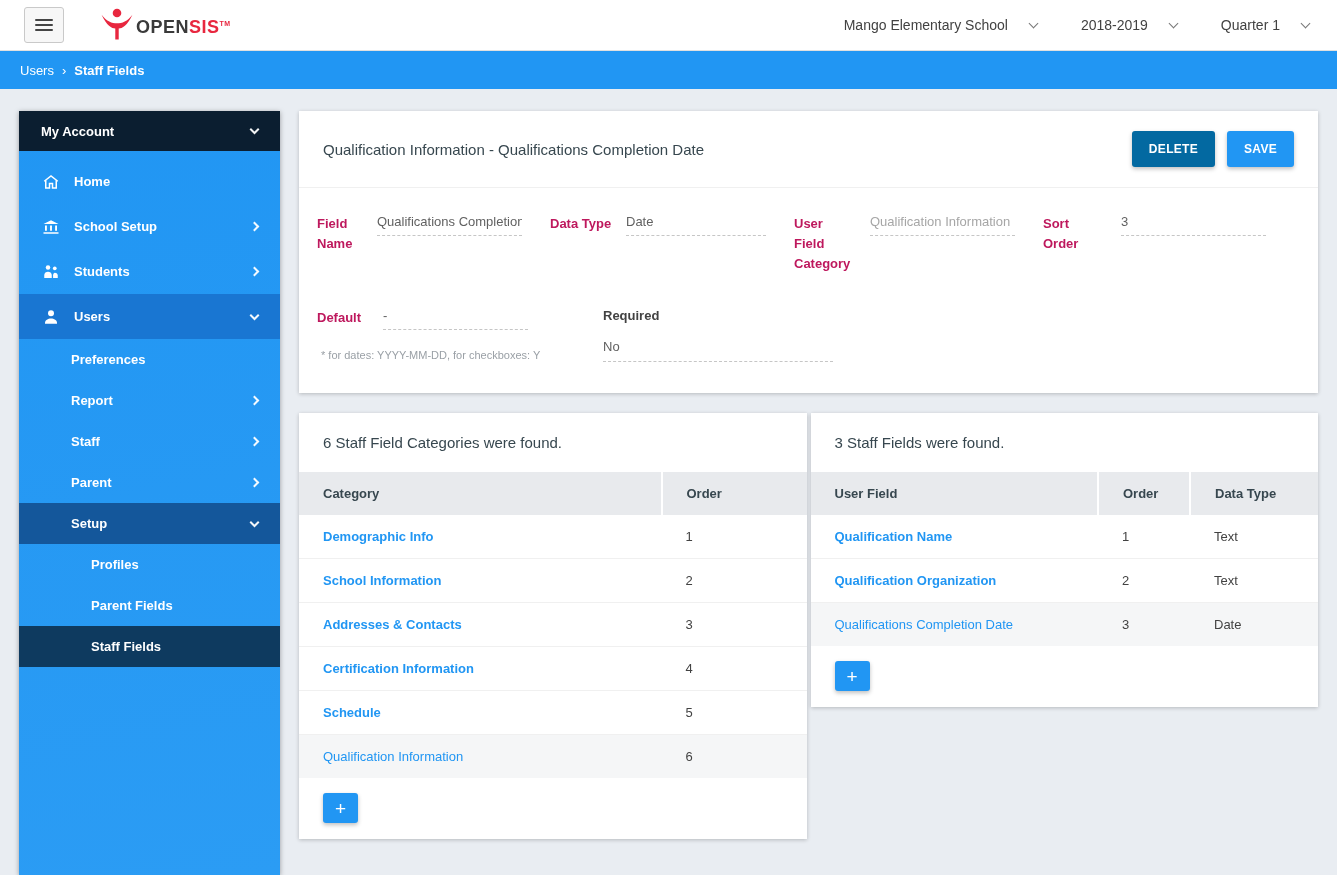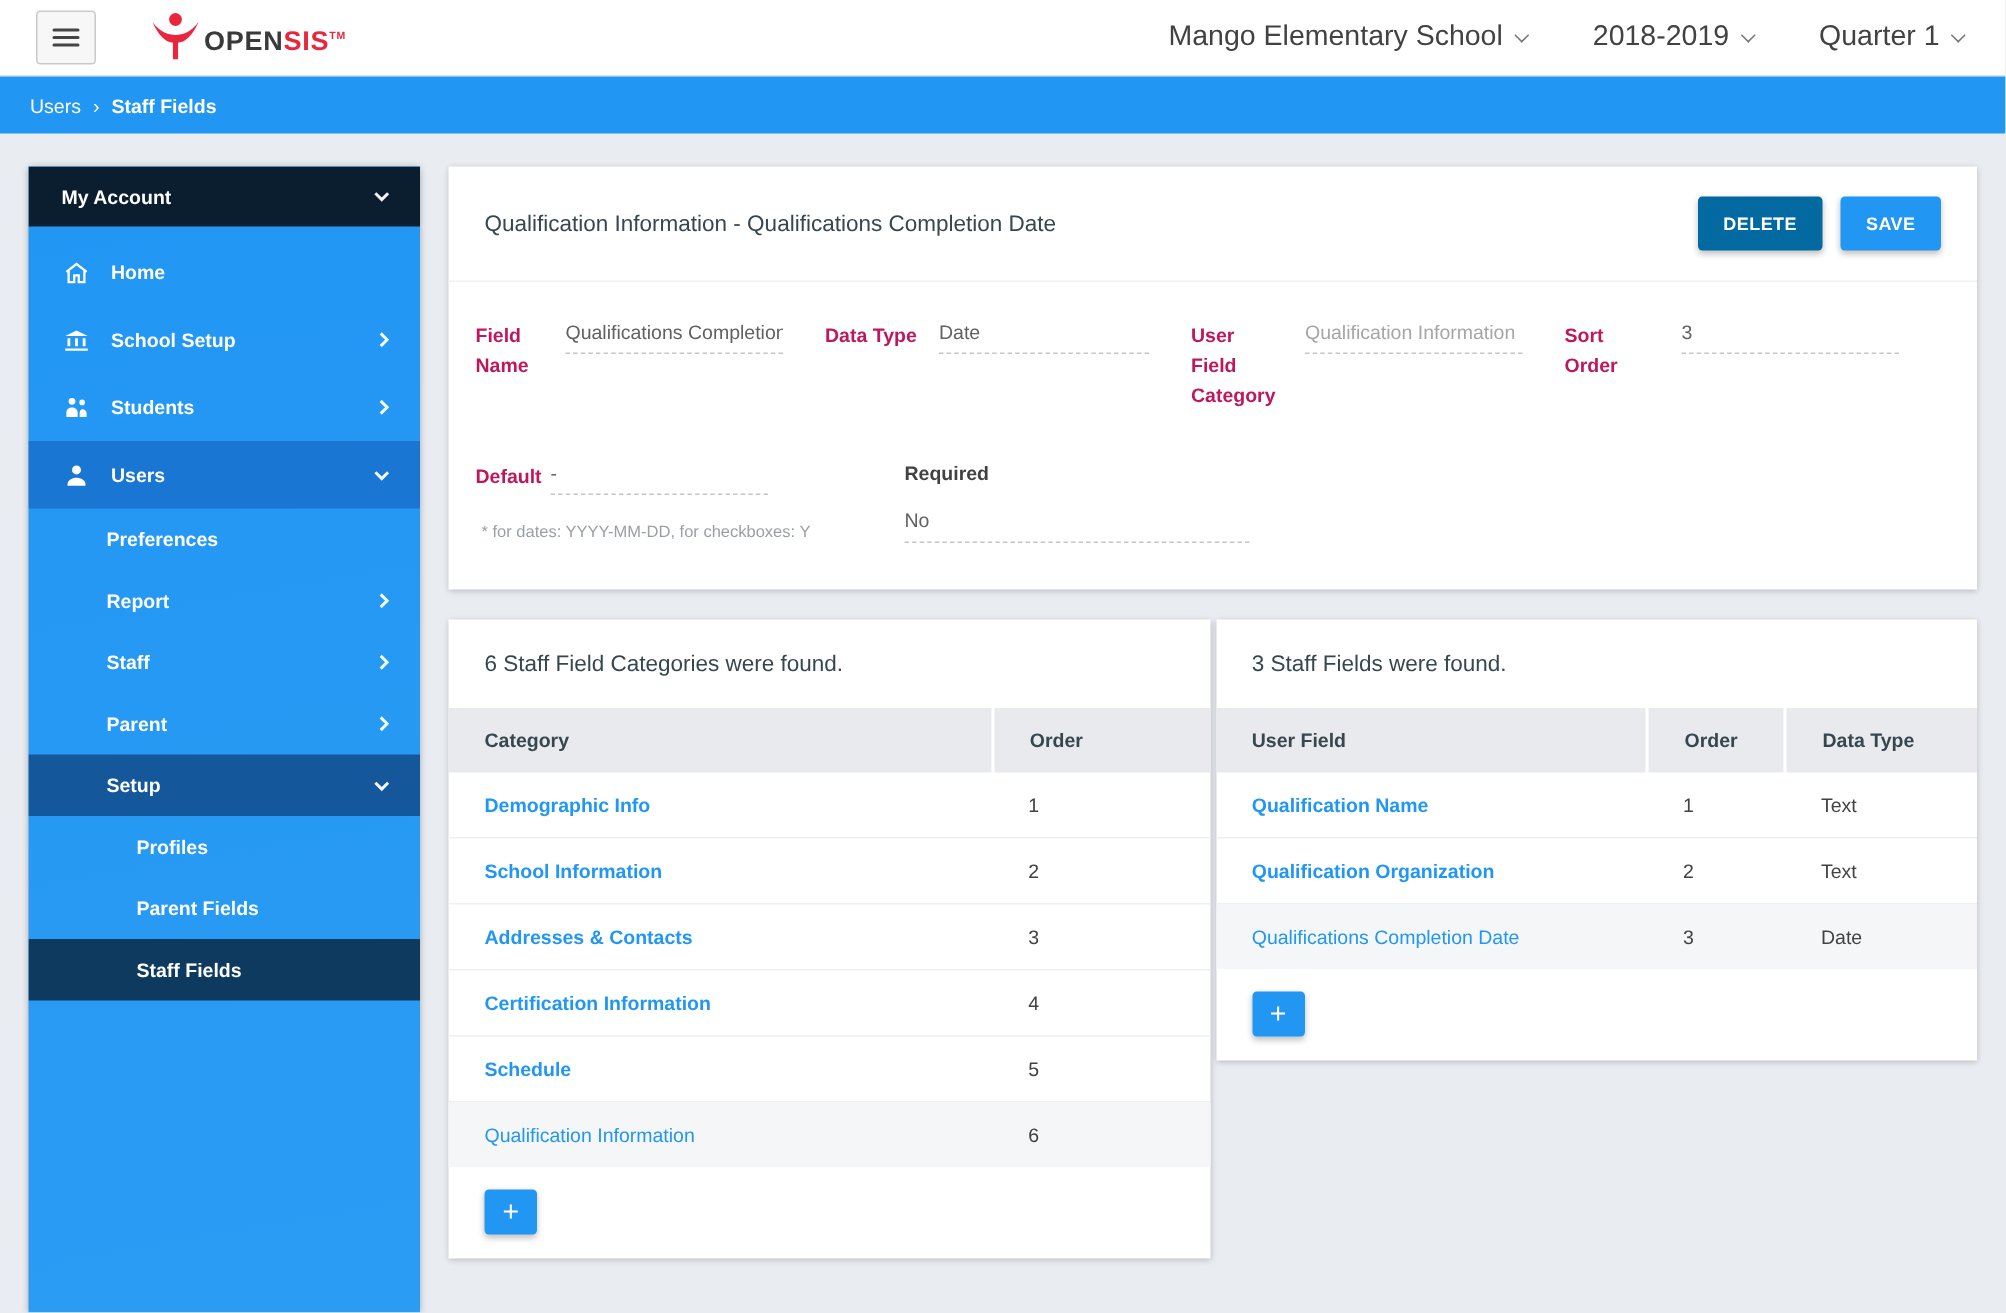--- a/index.html
+++ b/index.html
@@ -12,21 +12,21 @@
   .hamburger-btn { width:40px; height:36px; border:1px solid #c9c9c9; border-radius:3px;
                    background:#f7f7f7; display:flex; flex-direction:column; justify-content:center;
                    align-items:center; gap:3px; cursor:pointer; }
   .hamburger-btn i { display:block; width:18px; height:2px; background:#444; border-radius:1px; }
   .logo { display:flex; align-items:flex-start; margin-left:34px; }
   .logo-text { font-size:18px; font-weight:bold; letter-spacing:.5px; margin-top:10px; }
   .logo-open { color:#3a3a3a; }
   .logo-sis  { color:#e8273f; }
   .logo-tm   { color:#e8273f; font-size:7px; vertical-align:super; font-weight:bold; }
   .top-selectors { margin-left:auto; display:flex; align-items:center; gap:44px; }
-  .selector { display:flex; align-items:center; gap:9px; font-size:19px; color:#424242; cursor:pointer; }
+  .selector { display:flex; align-items:center; gap:22px; font-size:14px; color:#424242; cursor:pointer; }
   .cdown { width:7px; height:7px; border-right:1.5px solid #777; border-bottom:1.5px solid #777;
            transform:rotate(45deg); margin-top:-4px; }
 
   
   .breadcrumb { height:38px; background:#2196f3; display:flex; align-items:center;
                 padding:0 20px; color:#fff; font-size:13px; gap:8px; }
   .breadcrumb .crumb { cursor:pointer; }
   .breadcrumb .current { font-weight:bold; }
 
   
@@ -83,21 +83,21 @@
   .flabel { font-size:13px; font-weight:bold; color:#be185d; text-align:left; line-height:1.55; }
   .flabel.w46 { width:46px; }
   .flabel.w62 { width:62px; }
   .flabel.w64 { width:64px; }
   .fvalue { font-size:13px; color:#616161; border-bottom:1px dashed #c6c6c6; height:22px;
             width:145px; white-space:nowrap; overflow:hidden; cursor:text; }
   .fvalue.w140 { width:140px; }
   .fvalue.disabled { color:#a6a6a6; cursor:default; }
   .form-row2 { display:flex; margin-top:34px; }
   .col-default { width:252px; }
-  .default-line { display:flex; gap:4px; }
+  .default-line { display:flex; gap:20px; }
   .note { margin-top:16px; margin-left:4px; font-size:11px; color:#9aa0a6; width:228px; line-height:1.7; }
   .col-required { margin-left:34px; width:230px; }
   .required-label { font-size:13px; font-weight:bold; color:#424242; }
   .required-value { margin-top:16px; font-size:13px; color:#616161; border-bottom:1px dashed #c6c6c6;
                     padding-bottom:7px; width:230px; cursor:text; }
 
   
   .tables-row { display:flex; gap:4px; margin-top:20px; align-items:flex-start; }
   .tcard { flex:1; min-width:0; }
   .tcard-title { padding:21px 24px; font-size:15px; color:#37474f; }

